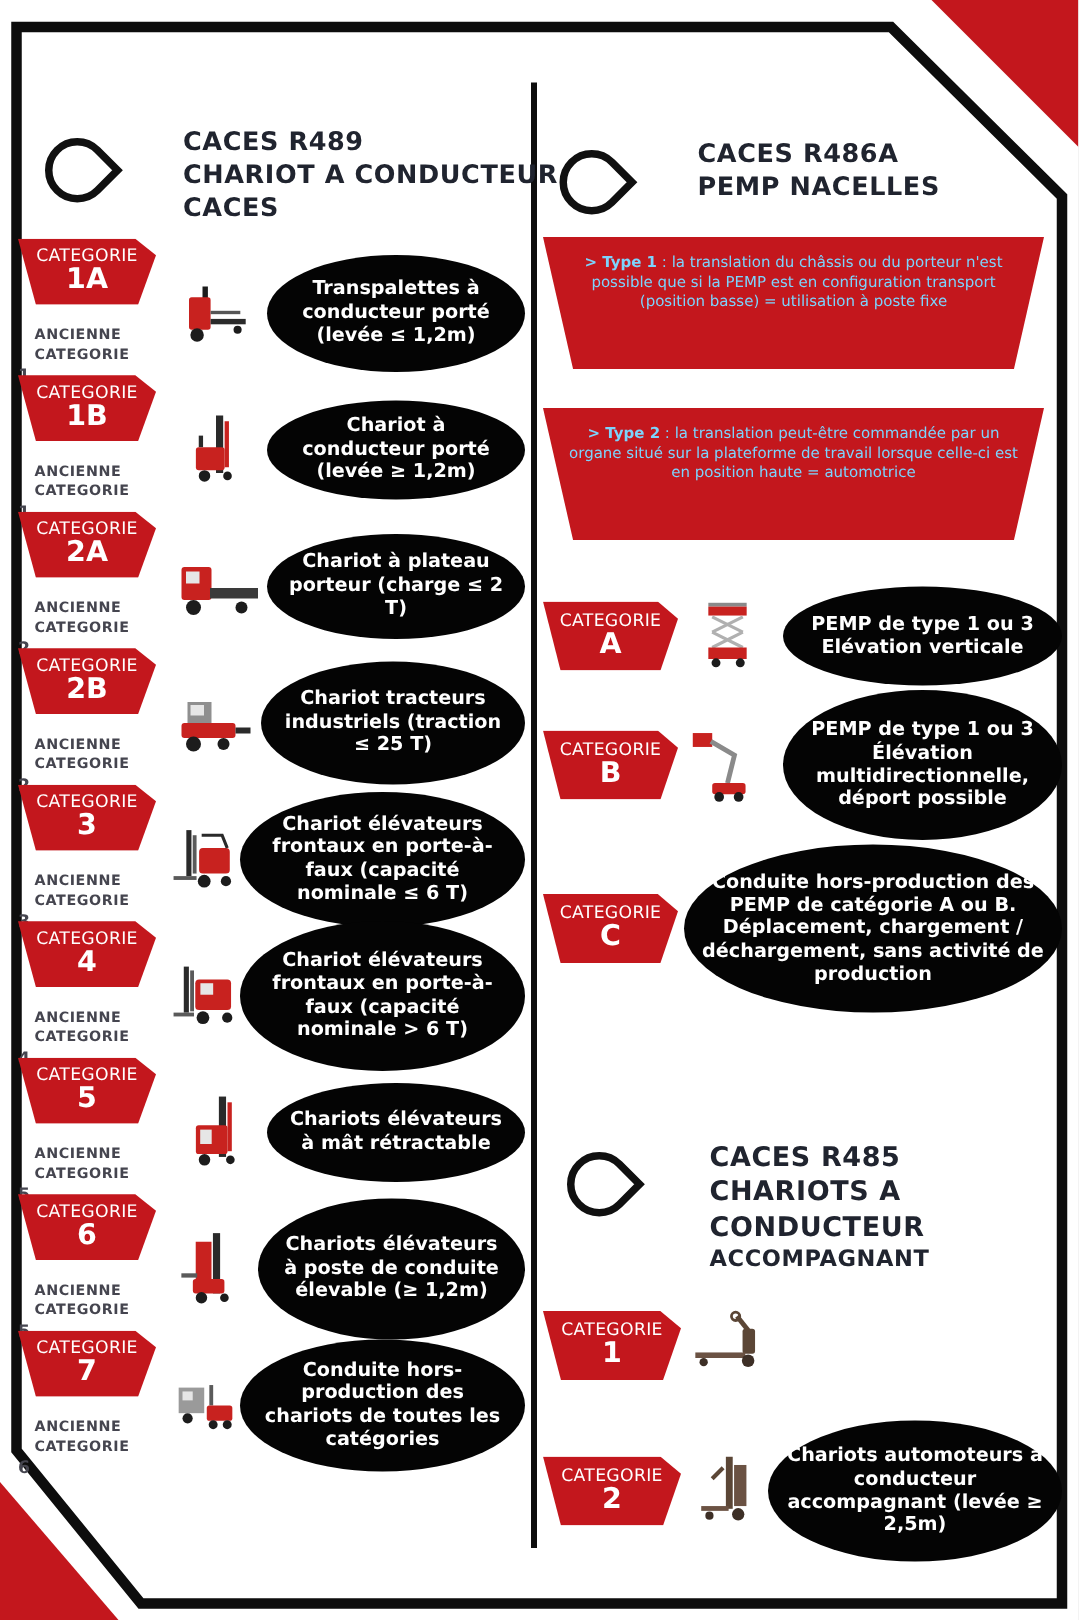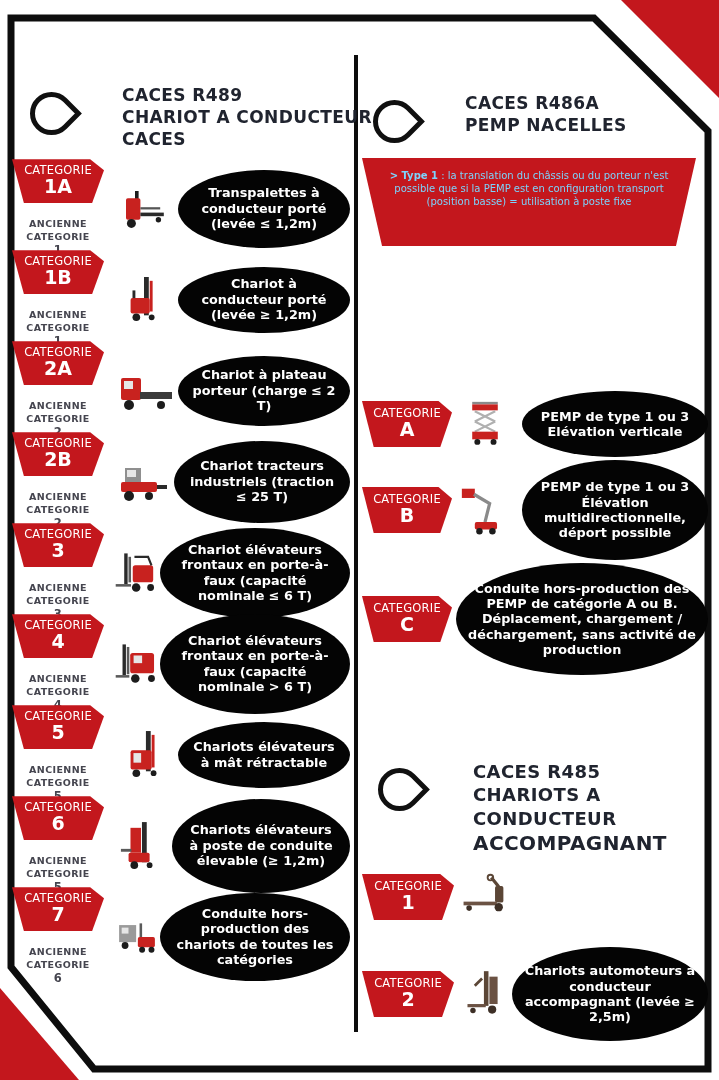--- a/index.html
+++ b/index.html
@@ -19,21 +19,21 @@
         letter-spacing:.4px;line-height:1.3;}
 
   
   .trap{width:92px;height:44px;background:#c3171d;color:#fff;display:flex;
         flex-direction:column;align-items:center;justify-content:center;flex:none;
         clip-path:polygon(0 0,85% 0,100% 25%,87% 100%,13% 100%);}
   .trap .lbl{font-size:11.5px;font-weight:400;letter-spacing:.2px;line-height:1;}
   .trap .code{font-size:19px;font-weight:800;line-height:1.1;}
 
   .trap-col{width:102px;flex:none;display:flex;flex-direction:column;align-items:flex-start;}
-  .old{width:92px;margin-top:15px;text-align:center;color:#45454f;font-weight:700;
+  .old{width:92px;margin-top:15px;color:#45454f;font-weight:700;
        font-size:9.5px;line-height:1.3;letter-spacing:.4px;}
   .old .ancienne{display:block;width:70px;margin:0 auto;}
   .old .oldnum{display:block;font-size:11.5px;}
 
   
   .img-col{flex:none;display:flex;align-items:center;justify-content:center;}
 
   
   .bubble{background:#040404;color:#fff;border-radius:50%;display:flex;flex:none;
         align-items:center;justify-content:center;text-align:center;
@@ -299,20 +299,23 @@
     <div class="sec-title">
       <span>CACES R486A</span>
       <span>PEMP NACELLES</span>
     </div>
   </div>
 
   <div class="type-note" style="top:158px;min-height:88px;">
     <b>&gt; Type 1</b><span> : la translation du châssis ou du porteur n'est possible que si la PEMP est en configuration transport (position basse) = utilisation à poste fixe</span>
   </div>
 
+  <div class="type-note" style="top:272px;min-height:88px;">
+    <b>&gt; Type 2</b><span> : la translation peut-être commandée par un organe situé sur la plateforme de travail lorsque celle-ci est en position haute = automotrice</span>
+  </div>
 
   <div class="rrow" style="top:386px;height:76px;">
     <div class="trap" style="width:90px;height:46px;">
       <span class="lbl">CATEGORIE</span>
       <span class="code">A</span>
     </div>
     <span class="img-col" style="width:66px;">
       <svg width="46" height="54" viewBox="0 0 54 56">
           <rect x="12" y="2" width="30" height="3" fill="#8a8a8a"></rect>
           <rect x="12" y="5" width="30" height="7" fill="#c8221f"></rect>
@@ -349,21 +352,21 @@
     </div>
     <div class="bubble" style="width:252px;height:112px;">Conduite hors-production des PEMP de catégorie A ou B. Déplacement, chargement / déchargement, sans activité de production</div>
   </div>
 
   <div class="sec-head" style="left:378px;top:760px;">
     <div class="drop"></div>
     <div class="sec-title" style="margin-left:22px;">
       <span style="font-size:18px;">CACES R485</span>
       <span style="font-size:18px;">CHARIOTS A</span>
       <span style="font-size:18px;">CONDUCTEUR</span>
-      <span style="font-size:20px;">ACCOMPAGNANT</span>
+      <span style="font-size:15px;">ACCOMPAGNANT</span>
     </div>
   </div>
 
   <div class="rrow" style="top:848px;height:98px;">
     <div class="trap" style="width:92px;height:46px;">
       <span class="lbl">CATEGORIE</span>
       <span class="code">1</span>
     </div>
     <span class="img-col" style="width:58px;">
       <svg width="50" height="48" viewBox="0 0 54 50">

